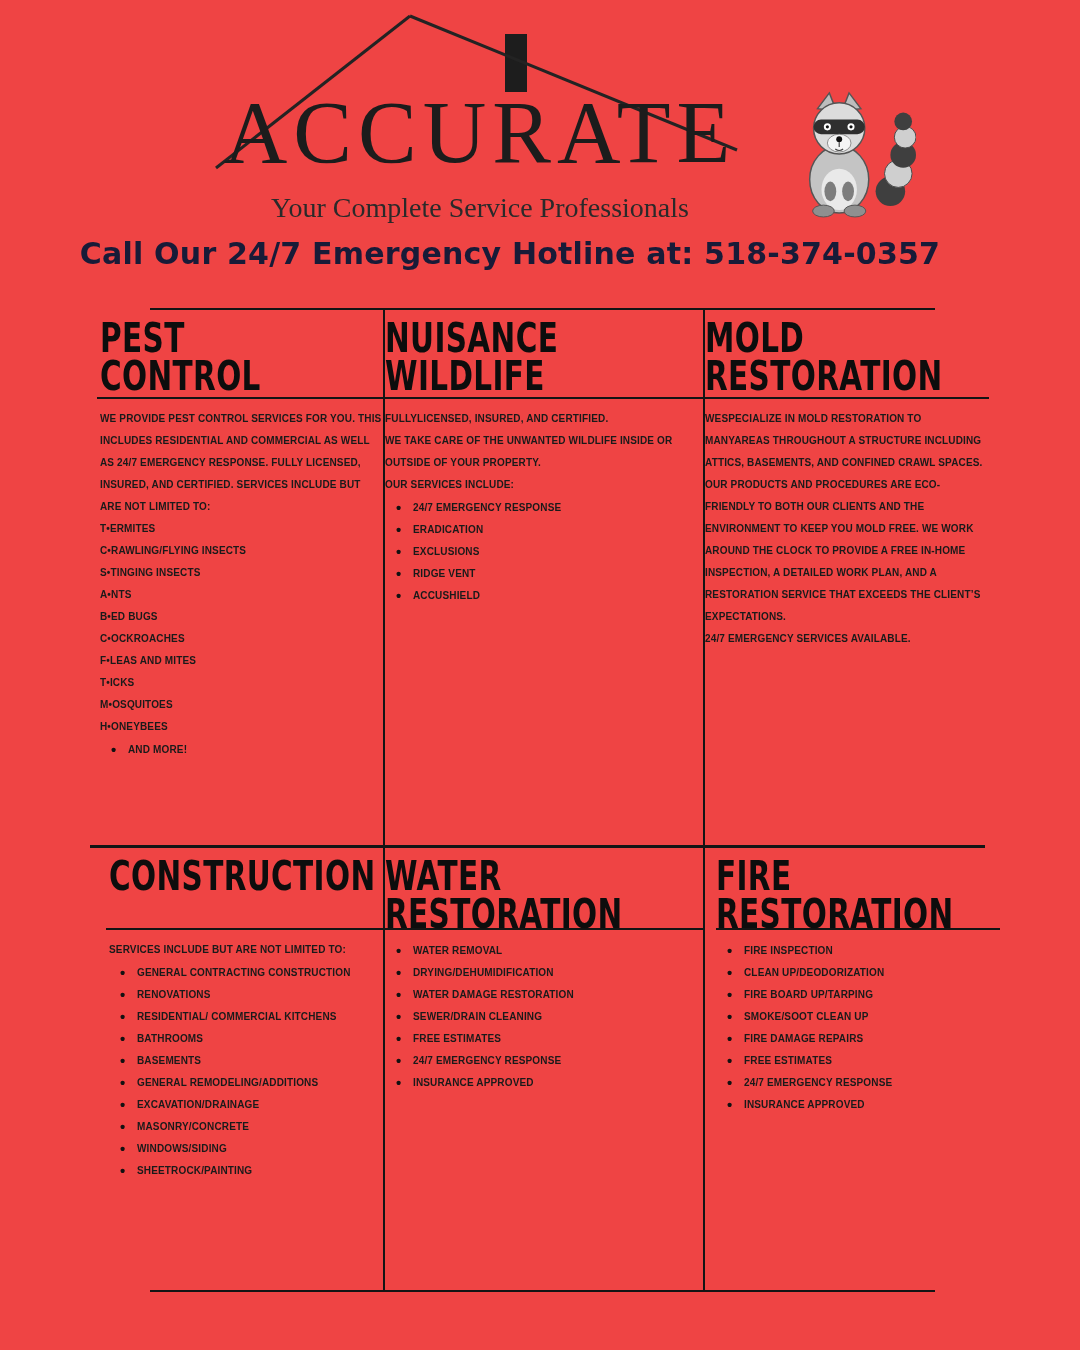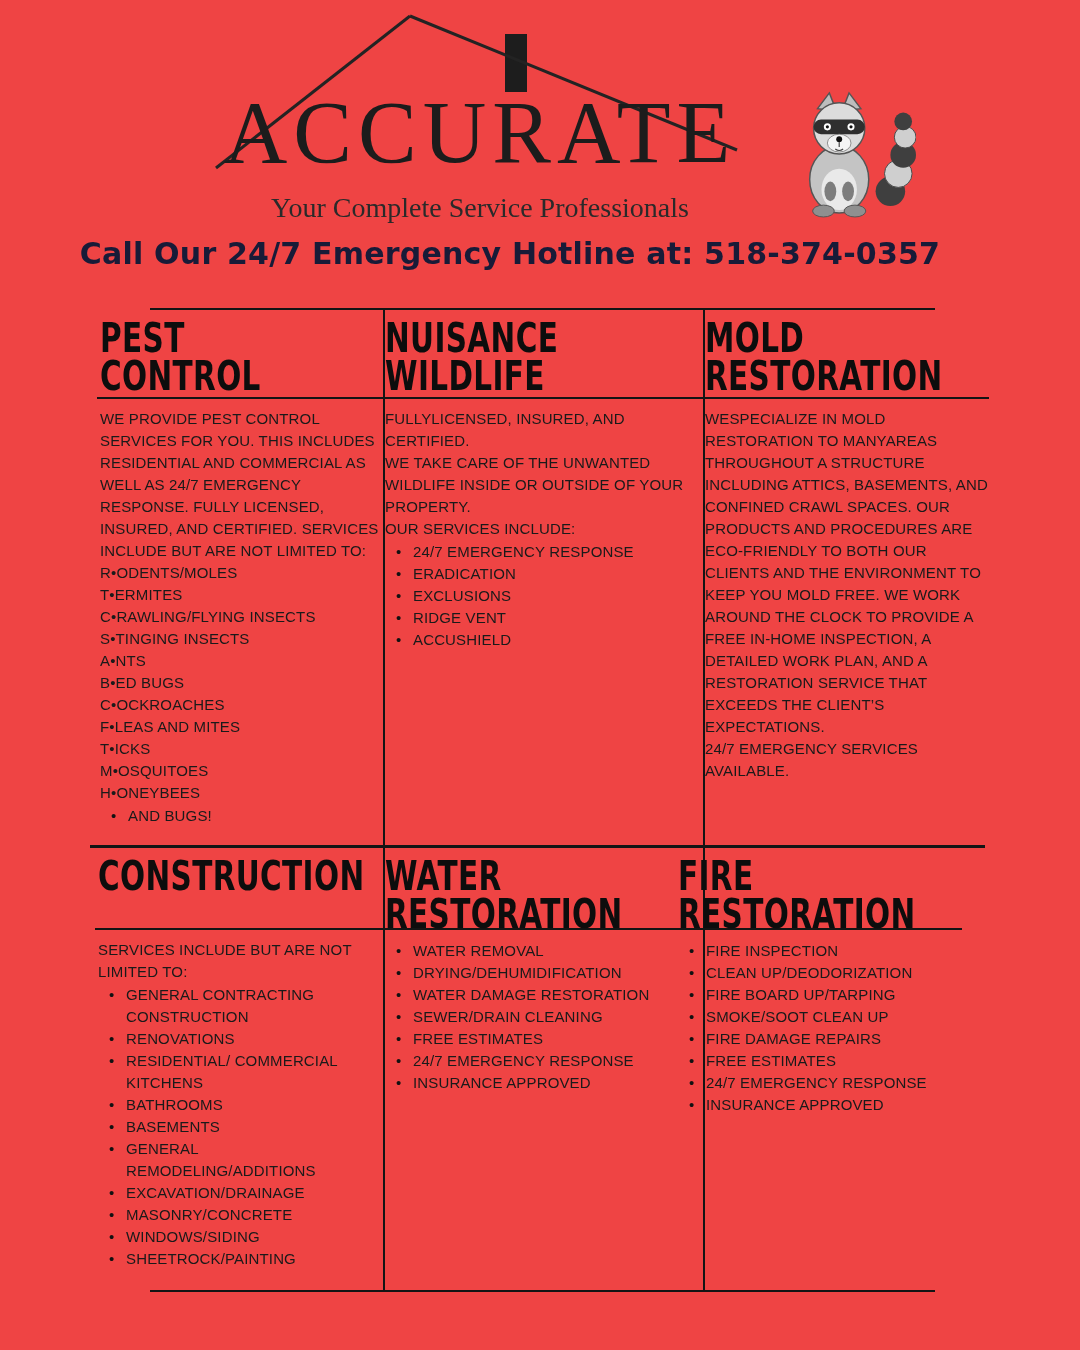--- a/index.html
+++ b/index.html
@@ -34,36 +34,36 @@
   .rule-mid{left:90px;top:845px;width:895px;height:3px;}
   .rule-bottom{left:150px;top:1290px;width:785px;height:2px;}
   .vline{position:absolute;top:310px;width:2px;height:980px;background:#141414;}
   .vline-1{left:383px;}
   .vline-2{left:703px;}
   
   .cell{position:absolute;}
   .cell.c-pest{left:97px;top:314px;width:286px;}
   .cell.c-nuisance{left:385px;top:314px;width:318px;}
   .cell.c-mold{left:705px;top:314px;width:284px;}
-  .cell.c-construction{left:95px;top:852px;width:288px;}
+  .cell.c-construction{left:106px;top:852px;width:288px;}
   .cell.c-water{left:385px;top:852px;width:318px;}
-  .cell.c-fire{left:678px;top:852px;width:284px;}
+  .cell.c-fire{left:716px;top:852px;width:284px;}
   .pad-l .sec-head,.pad-l .sec-body{padding-left:0;}
   .cell.c-pest .sec-head,.cell.c-pest .sec-body,
   .cell.c-construction .sec-head,.cell.c-construction .sec-body{padding-left:3px;}
   .sec-head{border-bottom:2px solid #141414;padding-top:5px;}
   .r1 .sec-head{height:78px;}
   .r2 .sec-head{height:71px;}
   .sec-title{
     display:inline-block;
     font-family:"DejaVu Sans",sans-serif;font-weight:700;
     font-size:41px;line-height:0.93;letter-spacing:0.5px;color:#0d0d0d;
     transform:scaleX(0.72);transform-origin:0 0;white-space:pre-line;
   }
-  .sec-body{padding-top:9px;font-size:15px;line-height:22px;letter-spacing:0.15px;}
+  .sec-body{padding-top:9px;font-size:10px;line-height:22px;letter-spacing:0.15px;font-weight:bold;}
   .sec-body p{margin:0;}
   .plain-line{margin:0;}
   ul.bullet-list{list-style:none;margin:1px 0 0 0;padding:0;}
   ul.bullet-list li{position:relative;padding-left:28px;margin:0;}
   ul.bullet-list li::before{
     content:"\2022";position:absolute;left:11px;top:0;font-size:15px;color:#111;
   }
 </style>
 </head>
 <body>
@@ -123,34 +123,33 @@
 
   <section class="cell r1 c-pest">
     <div class="sec-head">
       <span class="sec-title">PEST CONTROL</span>
     </div>
     <div class="sec-body">
       <div>
           <p>WE PROVIDE PEST CONTROL SERVICES FOR YOU. THIS INCLUDES RESIDENTIAL AND COMMERCIAL AS WELL AS 24/7 EMERGENCY RESPONSE. FULLY LICENSED, INSURED, AND CERTIFIED. SERVICES INCLUDE BUT ARE NOT LIMITED TO:</p>
         </div>
       <div>
-          <div class="plain-line">R•ODENTS/MOLES</div>
           <div class="plain-line">T•ERMITES</div>
           <div class="plain-line">C•RAWLING/FLYING INSECTS</div>
           <div class="plain-line">S•TINGING INSECTS</div>
           <div class="plain-line">A•NTS</div>
           <div class="plain-line">B•ED BUGS</div>
           <div class="plain-line">C•OCKROACHES</div>
           <div class="plain-line">F•LEAS AND MITES</div>
           <div class="plain-line">T•ICKS</div>
           <div class="plain-line">M•OSQUITOES</div>
           <div class="plain-line">H•ONEYBEES</div>
         </div>
       <ul class="bullet-list">
-          <li>AND BUGS!</li>
+          <li>AND MORE!</li>
         </ul>
     </div>
   </section>
 
   <section class="cell r1 c-nuisance pad-l">
     <div class="sec-head">
       <span class="sec-title">NUISANCE
 WILDLIFE</span>
     </div>
     <div class="sec-body">

